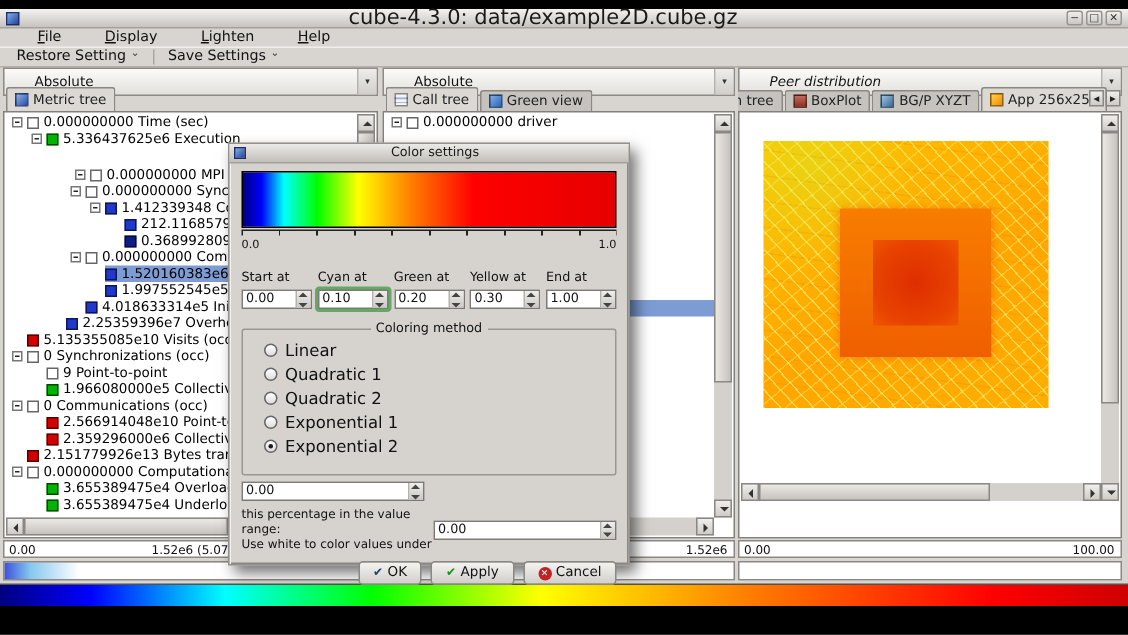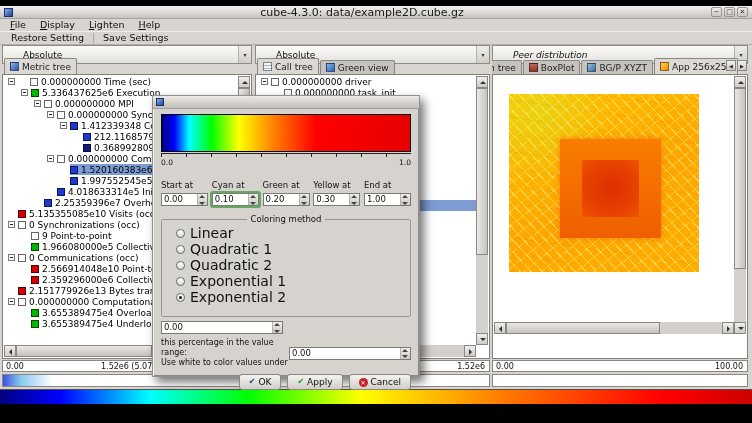--- a/index.html
+++ b/index.html
@@ -3,28 +3,28 @@
 <meta charset="utf-8">
 <style>
   *{margin:0;padding:0;box-sizing:border-box;}
   body{width:752px;height:423px;background:#000;font-family:"DejaVu Sans","Liberation Sans",sans-serif;position:relative;overflow:hidden;}
   #root{position:absolute;left:0;top:0;width:752px;height:423px;background:#000;}
   .window{position:absolute;left:0;top:6px;width:752px;height:398px;background:#d8d5d0;}
 
   
   .titlebar{position:absolute;left:0;top:0;width:100%;height:13px;background:linear-gradient(#f3f2f0,#c7c4bf);border-bottom:1px solid #a5a29d;display:flex;align-items:center;padding:0 4px;}
   .app-icon{width:9px;height:9px;background:linear-gradient(135deg,#7fb0e8,#24449c);border:1px solid #1c2f66;flex:none;}
-  .titlebar .title{flex:1;text-align:center;font-size:11px;color:#1a1a1a;white-space:nowrap;overflow:hidden;}
+  .titlebar .title{flex:1;text-align:center;font-size:14px;color:#1a1a1a;white-space:nowrap;overflow:hidden;}
   .winbtns{display:flex;gap:2px;}
   .winbtn{width:11px;height:10px;font-size:7px;line-height:9px;text-align:center;color:#333;background:linear-gradient(#efeeec,#cbc8c3);border:1px solid #98958f;border-radius:2px;}
-  .menubar{position:absolute;left:0;top:13px;width:100%;height:12px;display:flex;align-items:center;padding-left:3px;}
+  .menubar{position:absolute;left:0;top:13px;width:100%;height:12px;display:flex;align-items:center;padding-left:18px;gap:15px;}
   .menu-item{display:inline-block;font-size:9.5px;line-height:12px;padding:0 7px;color:#111;}
   .menu-item::first-letter{text-decoration:underline;}
   .toolbar{position:absolute;left:0;top:25px;width:100%;height:14px;border-top:1px solid #efeeec;border-bottom:1px solid #b3b0ab;display:flex;align-items:center;padding-left:5px;}
-  .tool-btn{display:flex;align-items:flex-start;gap:3px;font-size:9.5px;color:#111;padding:0 6px;height:13px;flex-direction:column;}
+  .tool-btn{display:flex;align-items:flex-start;gap:3px;font-size:9.5px;color:#111;padding:0 6px;height:13px;}
   .tool-arr{font-size:7px;color:#444;line-height:7px;}
   .tool-sep{width:1px;height:10px;background:#aaa7a2;margin:0 3px;}
 
   
   .combo{position:absolute;top:39px;height:19px;background:linear-gradient(#fcfbfa,#e3e1dd);border:1px solid #8e8b86;display:flex;align-items:center;font-size:9px;color:#111;padding-left:20px;}
   .cmb-arrow{margin-left:auto;width:13px;height:100%;border-left:1px solid #b5b2ad;display:flex;align-items:center;justify-content:center;font-size:6px;color:#333;background:linear-gradient(#eeedeb,#d2cfca);}
 
   
   .pane{position:absolute;top:52px;height:301px;}
   .pane-metric{left:2px;width:250px;}
@@ -110,21 +110,21 @@
   .spin-val{flex:1;font-size:8.5px;line-height:11px;padding-left:2px;color:#111;}
   .spin-btns{width:10px;border-left:1px solid #b5b2ad;background:linear-gradient(#efeeec,#ccc9c4);display:flex;flex-direction:column;}
   .spin-btns i{flex:1;position:relative;}
   .spin-btns i.up::after{content:'';position:absolute;left:1px;top:1px;border:3px solid transparent;border-bottom-color:#444;border-top-width:0;}
   .spin-btns i.dn::after{content:'';position:absolute;left:1px;top:2px;border:3px solid transparent;border-top-color:#444;border-bottom-width:0;}
   .dlg-group{margin:8px 8px 0;border:1px solid #9a9792;border-radius:2px;height:103px;padding-top:1px;}
   .dlg-group legend{margin:0 auto;font-size:8.5px;color:#111;padding:0 4px;}
   .radio-row{display:flex;align-items:center;height:16px;padding-left:14px;}
   .radio-circle{width:9px;height:9px;border:1px solid #666;border-radius:50%;background:linear-gradient(#fff,#ddd);position:relative;flex:none;}
   .radio-row.checked .radio-circle::after{content:'';position:absolute;left:2px;top:2px;width:3px;height:3px;border-radius:50%;background:#1a1a1a;}
-  .radio-label{font-size:14px;color:#111;margin-left:5px;}
+  .radio-label{font-size:11px;color:#111;margin-left:5px;}
   .dlg-row{display:flex;align-items:center;margin:4px 8px 0;}
   .dlg-text{flex:1;font-size:8px;line-height:10px;color:#111;}
   .spin.wide{width:122px;flex:none;}
   .dlg-buttons{display:flex;justify-content:flex-end;gap:6px;margin:6px 8px 0;}
   .btn{display:flex;align-items:center;gap:3px;height:16px;padding:0 9px;font-size:9px;color:#111;background:linear-gradient(#f4f3f1,#d1cec9);border:1px solid #8a8784;border-radius:3px;font-family:inherit;}
   .check-dark{color:#23406e;font-size:8px;line-height:8px;}
   .check-green{color:#1a8f1a;font-size:8px;line-height:8px;}
   .cancel-ic{width:9px;height:9px;border-radius:50%;background:#c42222;color:#fff;font-size:6px;line-height:9px;text-align:center;}
 </style>
 </head>
@@ -177,35 +177,35 @@
 
     <div class="pane pane-metric">
       <div class="tabbar">
         <div class="tab active">
           <span class="tab-icon ic-mtree"></span>
           <span>Metric tree</span>
         </div>
       </div>
       <div class="view">
         <div class="tree">
-            <div class="tree-row" style="padding-left: 4px; gap: 12px;">
+            <div class="tree-row" style="padding-left: 4px;">
               <span class="expander"></span>
               <span class="row-body">
                 <span class="node-icon" style="background: rgb(255, 255, 255);"></span>
                 <span class="node-label">0.000000000 Time (sec)</span>
               </span>
             </div>
             <div class="tree-row" style="padding-left: 17px;">
               <span class="expander"></span>
               <span class="row-body">
                 <span class="node-icon" style="background: rgb(0, 180, 0);"></span>
                 <span class="node-label">5.336437625e6 Execution</span>
               </span>
             </div>
-            <div class="tree-row" style="padding-left: 30px;">
+            <div class="tree-row" style="padding-left: 46px; margin-top: 13px;">
               <span class="expander"></span>
               <span class="row-body">
                 <span class="node-icon" style="background: rgb(255, 255, 255);"></span>
                 <span class="node-label">0.000000000 MPI</span>
               </span>
             </div>
             <div class="tree-row" style="padding-left: 43px;">
               <span class="expander"></span>
               <span class="row-body">
                 <span class="node-icon" style="background: rgb(255, 255, 255);"></span>
@@ -381,27 +381,20 @@
       <div class="view">
         <div class="tree" style="position:absolute;">
           <div class="call-selected-bar"></div>
         <div class="tree-row" style="padding-left: 4px;">
               <span class="expander"></span>
               <span class="row-body">
                 <span class="node-icon" style="background: rgb(255, 255, 255);"></span>
                 <span class="node-label">0.000000000 driver</span>
               </span>
             </div>
-            <div class="tree-row" style="padding-left: 17px;">
-              <span class="exp-spacer"></span>
-              <span class="row-body">
-                <span class="node-icon" style="background: rgb(255, 255, 255);"></span>
-                <span class="node-label">0.000000000 task_init</span>
-              </span>
-            </div>
           </div>
         <div class="vscroll">
           <span class="sb-btn up">
               <i></i>
             </span>
           <span class="sb-thumb"></span>
           <span class="sb-btn dn">
               <i></i>
             </span>
         </div>
@@ -484,20 +477,21 @@
     <div class="strip strip-metric" style="left:2px;width:250px;"></div>
     <div class="strip" style="left:255px;width:235px;"></div>
     <div class="strip" style="left:492px;width:256px;"></div>
 
     <div class="rainbow"></div>
   </div>
 
   <div class="dialog">
     <div class="dlg-titlebar">
       <span class="dlg-icon"></span>
+      <span class="dlg-title">Color settings</span>
     </div>
     <div class="dlg-gradient"></div>
     <div class="dlg-axis">
       <div class="axis-ticks"></div>
       <span class="axis-lab min">0.0</span>
       <span class="axis-lab max">1.0</span>
     </div>
     <div class="dlg-fields">
         <div class="field-col">
           <div class="field-label">Start at</div>

